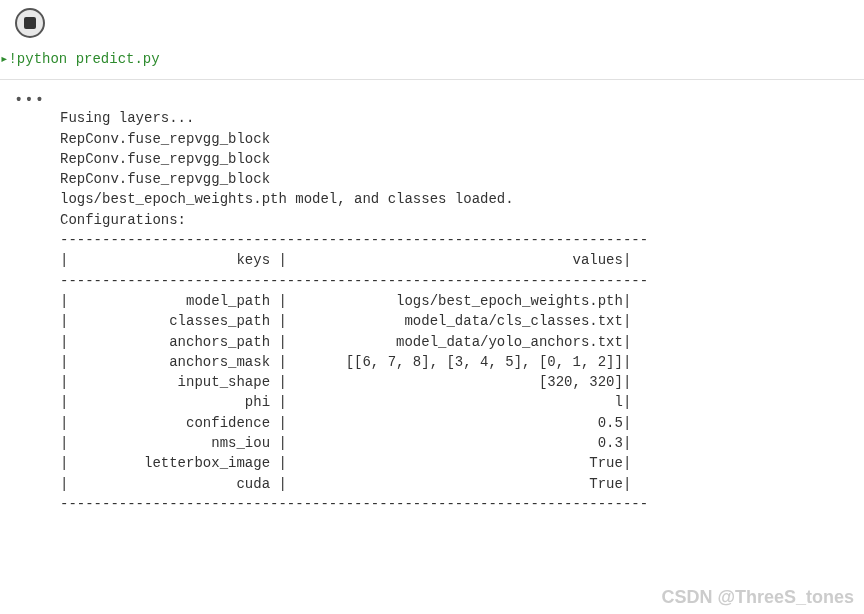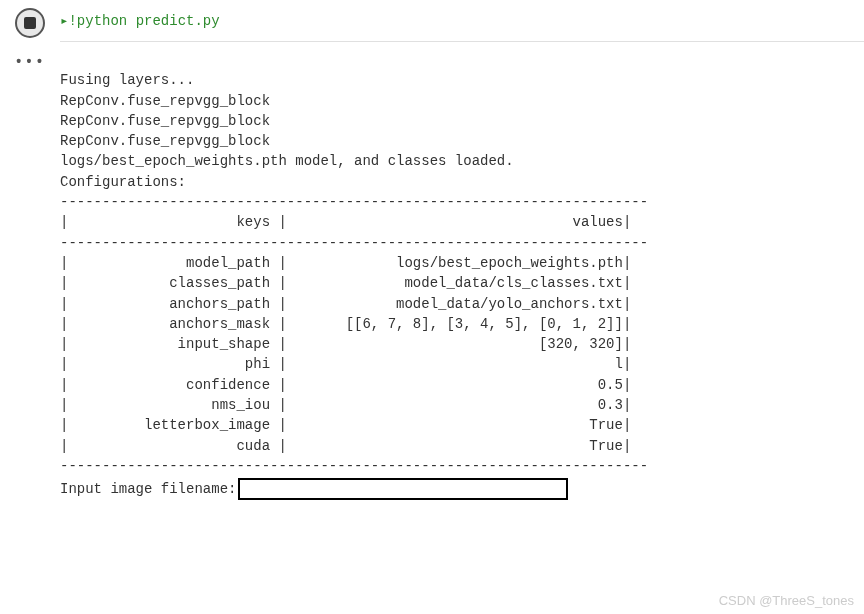--- a/index.html
+++ b/index.html
@@ -12,20 +12,21 @@
       font-size: 14px;
       background: #ffffff;
       width: 864px;
       height: 614px;
       position: relative;
       overflow: hidden;
     }
     .cell-container {
       display: flex;
       width: 100%;
+      flex-direction: column;
     }
     .gutter {
       width: 60px;
       flex-shrink: 0;
       padding-top: 8px;
       display: flex;
       justify-content: center;
       align-items: flex-start;
     }
     .stop-button {
@@ -99,21 +100,22 @@
       padding: 0 4px;
       margin-left: 2px;
       outline: none;
     }
     .watermark {
       position: absolute;
       bottom: 6px;
       right: 10px;
       color: #cccccc;
       font-family: Arial, sans-serif;
-      font-size: 13px;
+      font-size: 18px;
+      font-weight: bold;
     }
   </style>
 </head>
 <body>
 
 <div class="cell-container">
   <div class="gutter">
     <div class="stop-button">
       <div class="stop-button-inner"></div>
     </div>
@@ -143,17 +145,16 @@
 <span id="row-1">|            classes_path |              model_data/cls_classes.txt|</span>
 <span id="row-2">|            anchors_path |             model_data/yolo_anchors.txt|</span>
 <span id="row-3">|            anchors_mask |       [[6, 7, 8], [3, 4, 5], [0, 1, 2]]|</span>
 <span id="row-4">|             input_shape |                              [320, 320]|</span>
 <span id="row-5">|                     phi |                                       l|</span>
 <span id="row-6">|              confidence |                                     0.5|</span>
 <span id="row-7">|                 nms_iou |                                     0.3|</span>
 <span id="row-8">|         letterbox_image |                                    True|</span>
 <span id="row-9">|                    cuda |                                    True|</span>
 <span>----------------------------------------------------------------------</span>
-<div class="input-row"><span class="input-label">Input image filename:</span><input type="text" class="filename-input" style=""></div>
   </div>
 </div>
 
 <div class="watermark">CSDN @ThreeS_tones</div>
 
 </body></html>

